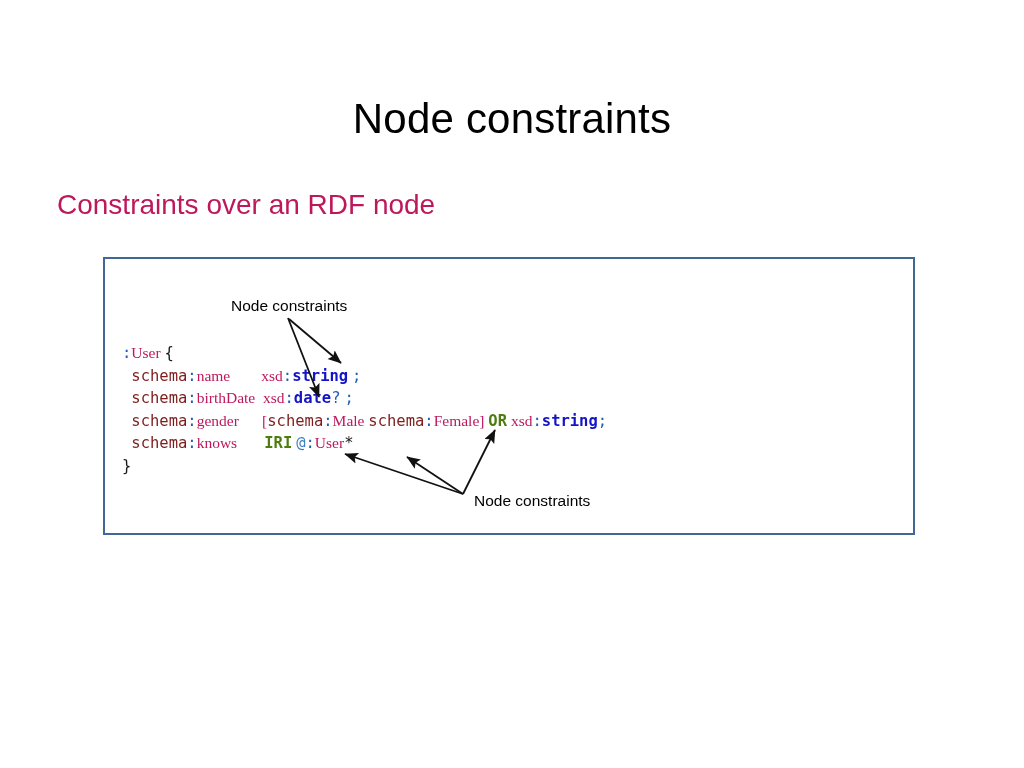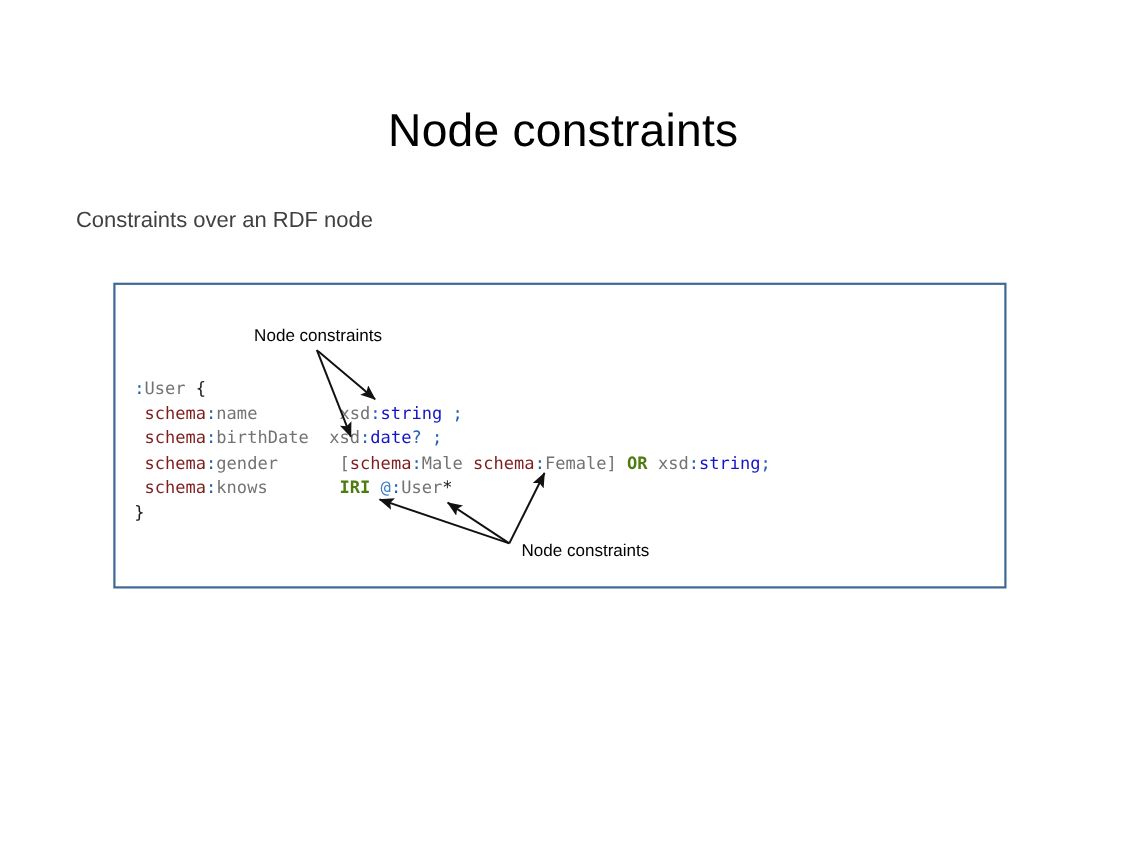--- a/index.html
+++ b/index.html
@@ -36,26 +36,25 @@
     letter-spacing: 0.2px;
     color: #000000;
     line-height: 1.1;
   }
 
   
   #slide-subtitle {
     position: absolute;
     left: 57px;
     top: 188px;
-    font-size: 20px;
+    font-size: 28px;
     font-weight: 400;
-    color: #404040;
+    color: #be185d;
     line-height: 1.2;
     white-space: nowrap;
-    margin-left: 12px;
   }
 
   
   #code-panel {
     position: absolute;
     left: 103px;
     top: 257px;
     width: 812px;
     height: 278px;
     border: 2px solid #3f6897;
@@ -72,22 +71,22 @@
     font-size: 15.5px;
     line-height: 22.6px;
     white-space: pre;
     color: #111111;
     letter-spacing: 0px;
   }
   #code-block .ln { display: block; height: 22.6px; }
 
   .tok-punct   { color: #1e5fb4; }      
   .tok-prefix  { color: #7f1d1d; }      
-  .tok-plain   { color: #737373; }      
-  .tok-kw      { color: #1414c8; font-weight: normal; }  
+  .tok-plain   { color: #be185d; font-family: Liberation Serif, serif; }      
+  .tok-kw      { color: #1414c8; font-weight: bold; }  
   .tok-kw2     { color: #4d7c0f; font-weight: bold; }  
   .tok-at      { color: #3b7fc4; }      
   .tok-semi    { color: #1e5fb4; }
   .tok-brace   { color: #1a1a1a; }
   .tok-star    { color: #1a1a1a; }
   .tok-opt     { color: #1e5fb4; }
 
   
   .annotation {
     position: absolute;

